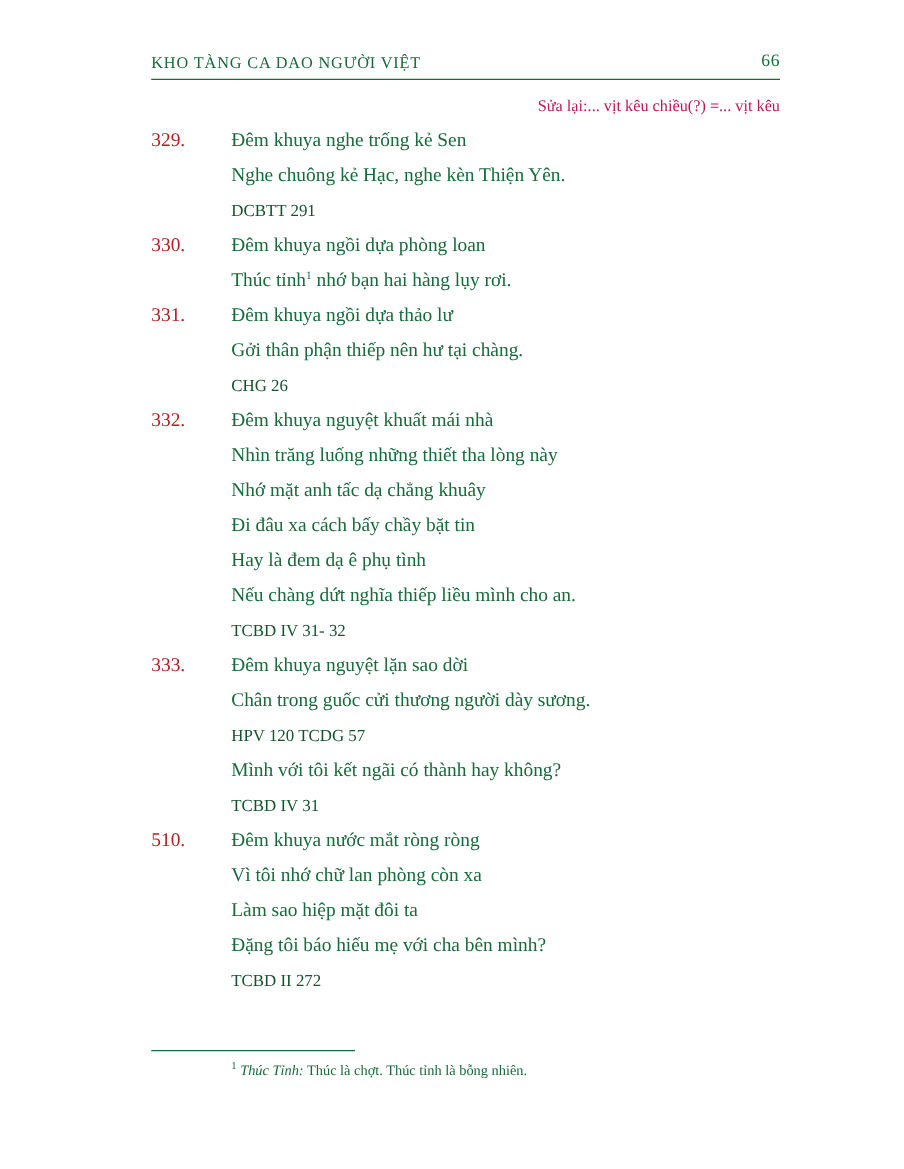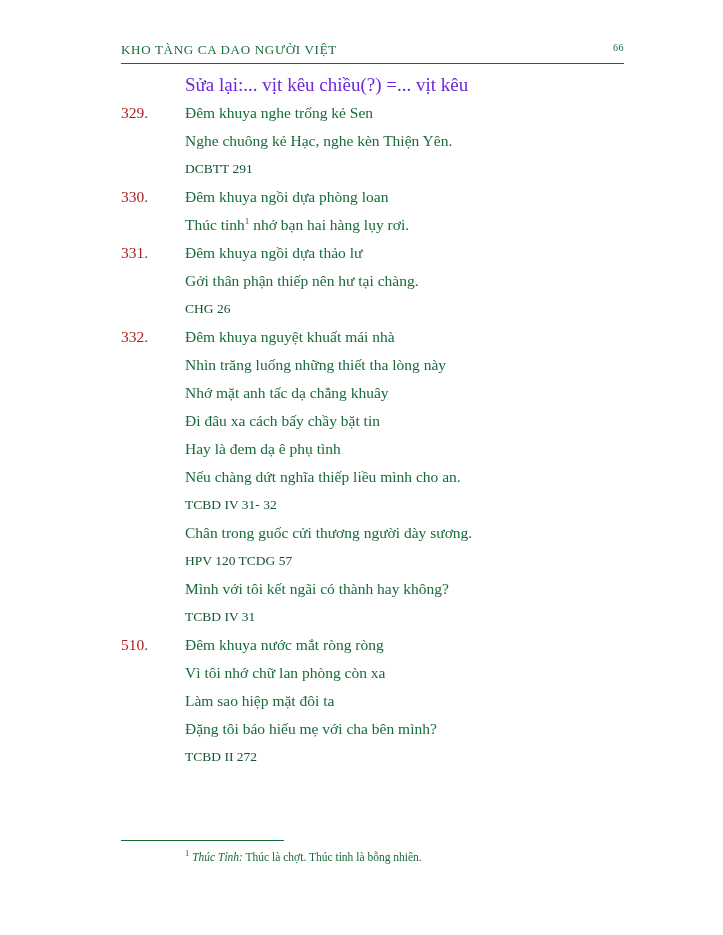--- a/index.html
+++ b/index.html
@@ -21,33 +21,33 @@
     box-sizing: border-box;
     padding: 0;
   }
   .header {
     position: absolute;
     top: 42px;
     left: 121px;
     width: 503px;
     display: flex;
     justify-content: space-between;
-    align-items: flex-start;
+    align-items: center;
     font-size: 13.5px;
     letter-spacing: 0.5px;
     color: #176b3a;
   }
   .header-title {
     font-variant: small-caps;
     text-transform: uppercase;
     font-size: 13px;
     letter-spacing: 0.7px;
   }
   .header-page {
-    font-size: 10px;
+    font-size: 14px;
   }
   .header-rule {
     position: absolute;
     top: 63px;
     left: 121px;
     width: 503px;
     height: 1px;
     background: #176b3a;
   }
   .content {
@@ -108,24 +108,25 @@
   .footnote .fn-num {
     font-size: 8.5px;
     vertical-align: super;
     line-height: 0;
   }
   .fn-term {
     font-style: italic;
   }
   .preline {
     padding-left: 64px;
-    font-size: 19px;
+    font-size: 13px;
     line-height: 22px;
-    color: #6d28d9;
+    color: #be185d;
     margin-bottom: 4px;
+    text-align: right;
   }
 </style>
 </head>
 <body>
 
 <div class="page">
 
   <div class="header">
     <span class="header-title">KHO TÀNG CA DAO NGƯỜI VIỆT</span>
     <span class="header-page">66</span>
@@ -203,20 +204,24 @@
         <div class="text">Nếu chàng dứt nghĩa thiếp liều mình cho an.</div>
       </div>
       <div class="line-row">
         <div class="num"></div>
         <div class="src">TCBD IV 31- 32</div>
       </div>
     </div>
 
     <div class="entry">
       <div class="line-row">
+        <div class="num">333.</div>
+        <div class="text">Đêm khuya nguyệt lặn sao dời</div>
+      </div>
+      <div class="line-row">
         <div class="num"></div>
         <div class="text">Chân trong guốc cửi thương người dày sương.</div>
       </div>
       <div class="line-row">
         <div class="num"></div>
         <div class="src">HPV 120 TCDG 57</div>
       </div>
     </div>
 
     <div class="entry">

